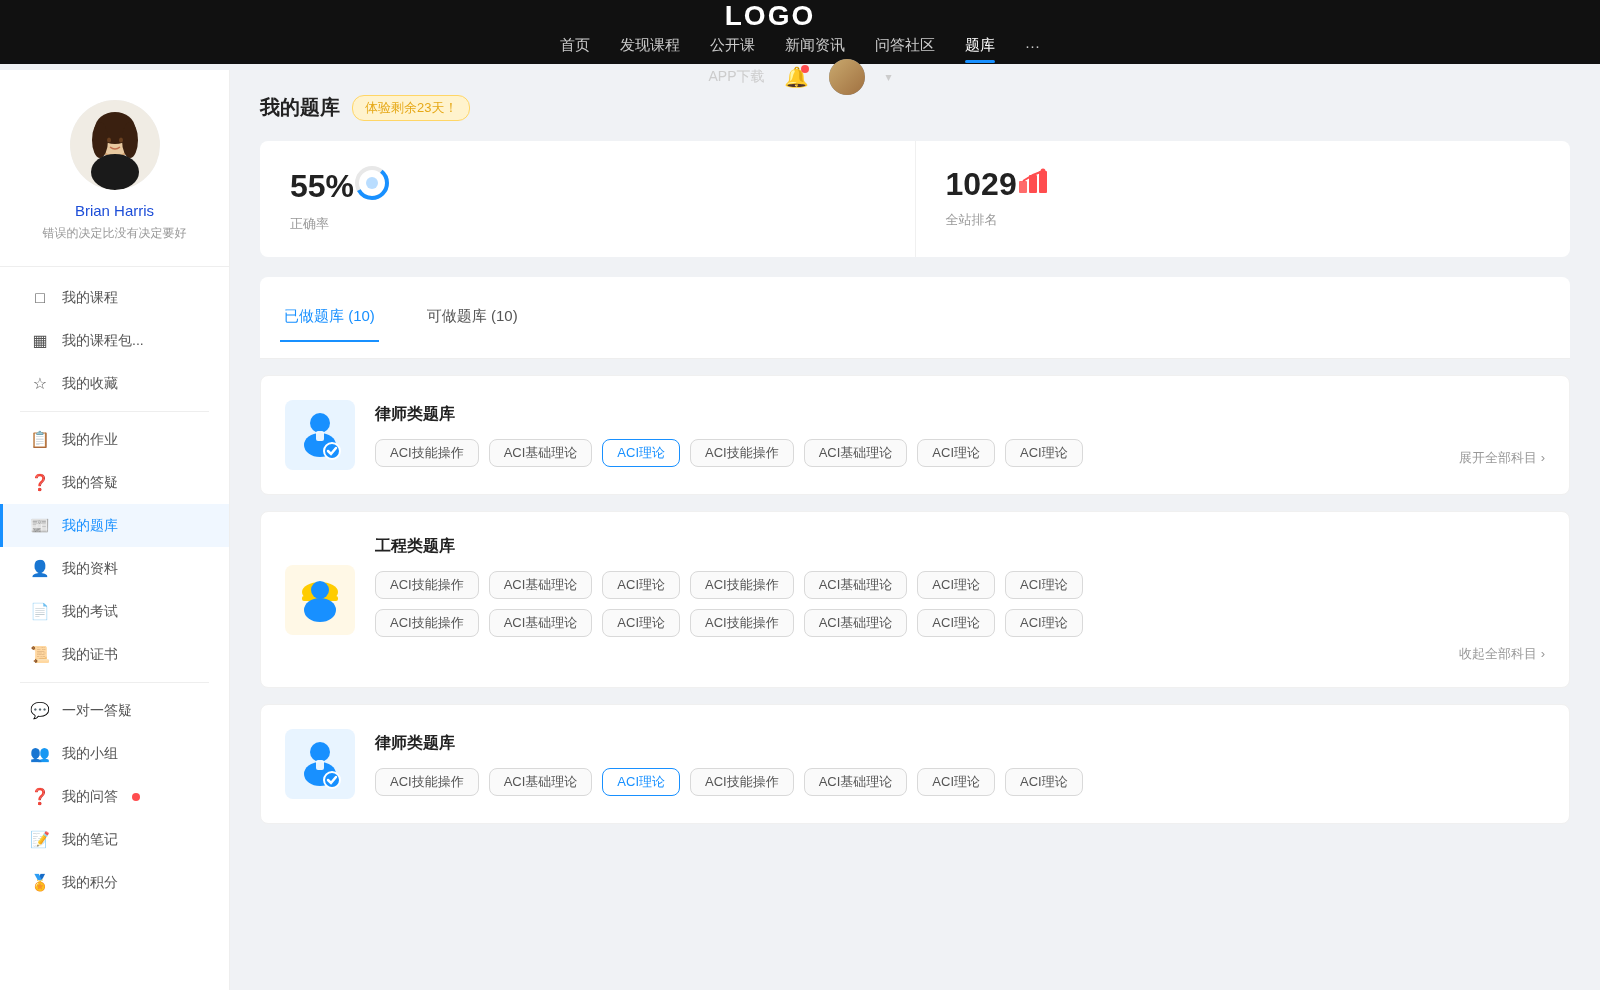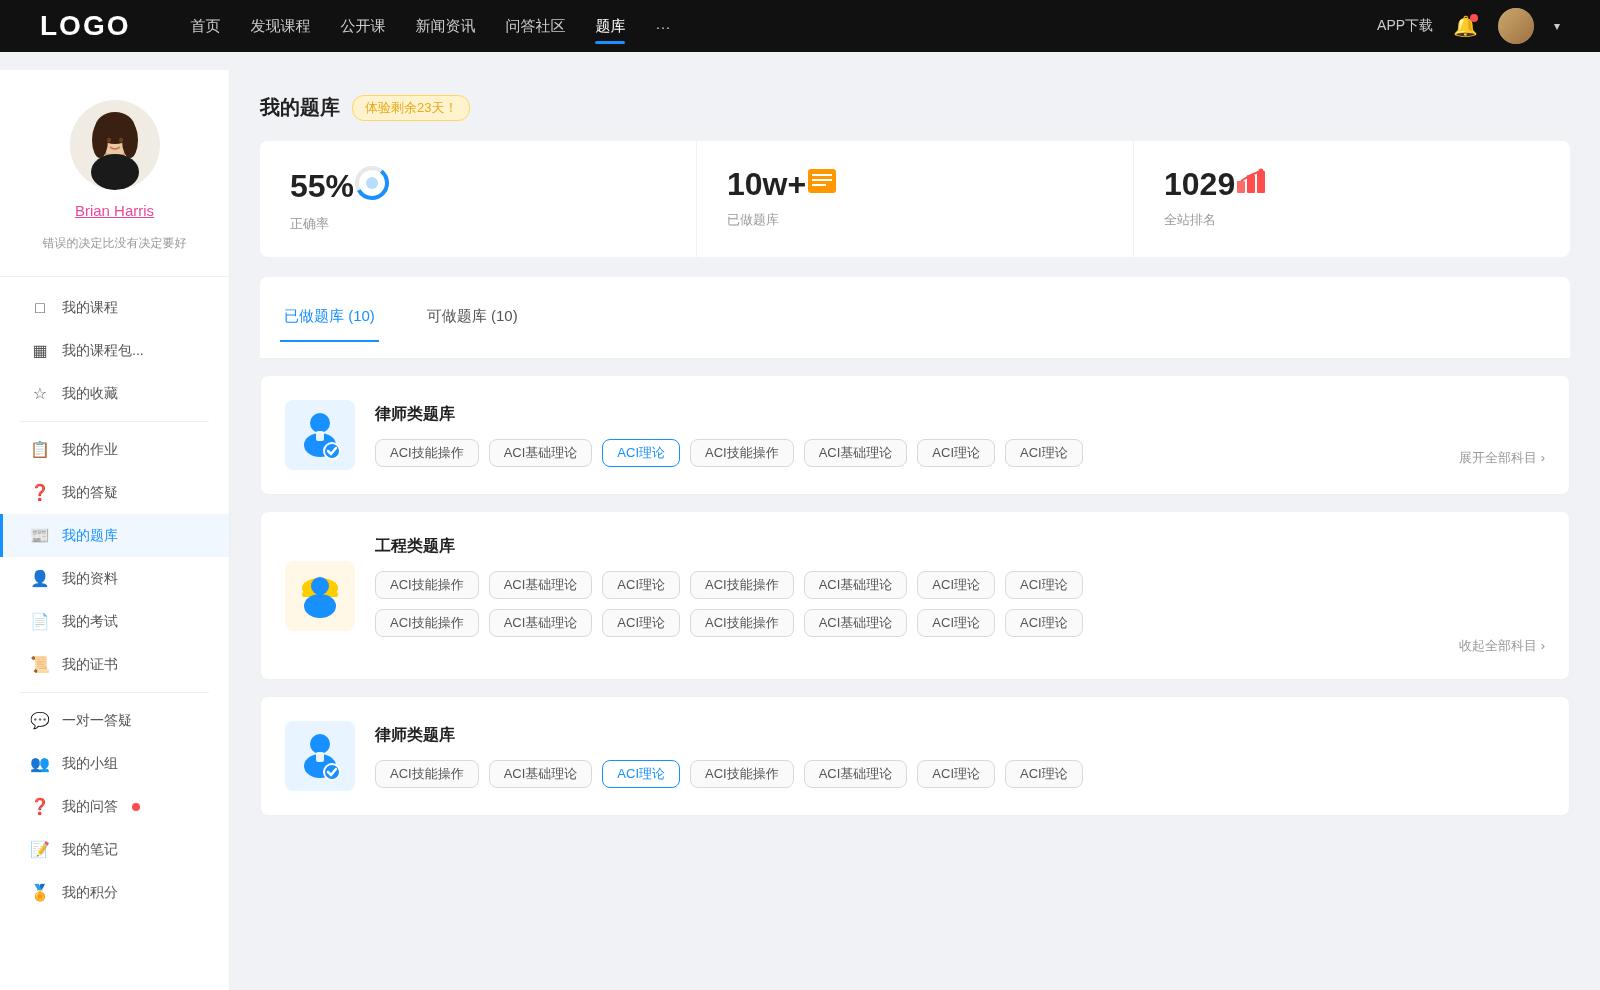--- a/index.html
+++ b/index.html
@@ -1,27 +1,28 @@
 <!DOCTYPE html>
 <html><head>
   <meta charset="utf-8">
   <style>
     * { box-sizing: border-box; margin: 0; padding: 0; }
     body { font-family: 'PingFang SC', 'Microsoft YaHei', sans-serif; background: #f0f2f5; color: #333; font-size: 14px; }
 
     
     .header {
       background: #111;
-      height: 52px;
+      height: 64px;
       display: flex;
       align-items: center;
       padding: 0 40px;
       position: fixed;
       top: 0; left: 0; right: 0;
       z-index: 100;
+      flex-direction: column;
     }
     .header-logo {
       color: #fff;
       font-size: 28px;
       font-weight: bold;
       letter-spacing: 2px;
       margin-right: 60px;
     }
     .header-nav {
       display: flex;
@@ -115,23 +116,22 @@
     .sidebar-avatar {
       width: 90px; height: 90px;
       border-radius: 50%;
       overflow: hidden;
       background: #f0f0f0;
       margin-bottom: 12px;
     }
     .sidebar-name {
       font-size: 15px;
       font-weight: 500;
-      color: #ec4899;
-      margin-bottom: 16px;
-      text-decoration: underline;
+      color: #1d4ed8;
+      margin-bottom: 6px;
     }
     .sidebar-motto {
       font-size: 12px;
       color: #999;
     }
     .sidebar-menu {
       padding: 10px 0;
     }
     .sidebar-menu-item {
       display: flex;
@@ -321,21 +321,21 @@
       font-size: 13px;
       cursor: pointer;
       margin-left: auto;
       align-self: flex-end;
     }
     .qbank-collapse {
       color: #999;
       font-size: 13px;
       cursor: pointer;
       text-align: right;
-      margin-top: 0;
+      margin-top: 8px;
     }
 
     
     .engineer-icon-wrap {
       background: #fff8e6;
     }
   </style>
 </head>
 <body>
 
@@ -468,34 +468,20 @@
               <circle cx="18" cy="18" r="15" fill="none" stroke="#e8e8e8" stroke-width="4"></circle>
               <circle cx="18" cy="18" r="15" fill="none" stroke="#1890ff" stroke-width="4" stroke-dasharray="52.78 43.98" stroke-dashoffset="-10" transform="rotate(-90 18 18)"></circle>
               <circle cx="18" cy="18" r="6" fill="#1890ff" opacity="0.3"></circle>
             </svg>
           </span>
         </div>
         <span class="stat-label">正确率</span>
       </div>
       <div class="stat-item">
         <div class="stat-value-row">
-          <span class="stat-value">10w+</span>
-          <span class="stat-icon">
-            <svg width="32" height="32" viewBox="0 0 32 32">
-              <rect x="2" y="4" width="28" height="24" rx="3" fill="#ff9800"></rect>
-              <rect x="6" y="9" width="20" height="2" fill="white"></rect>
-              <rect x="6" y="14" width="20" height="2" fill="white"></rect>
-              <rect x="6" y="19" width="14" height="2" fill="white"></rect>
-            </svg>
-          </span>
-        </div>
-        <span class="stat-label">已做题库</span>
-      </div>
-      <div class="stat-item">
-        <div class="stat-value-row">
           <span class="stat-value">1029</span>
           <span class="stat-icon">
             <svg width="32" height="32" viewBox="0 0 32 32">
               <rect x="2" y="16" width="8" height="12" rx="1" fill="#ff6b6b"></rect>
               <rect x="12" y="10" width="8" height="18" rx="1" fill="#ff4d4f"></rect>
               <rect x="22" y="6" width="8" height="22" rx="1" fill="#ff4d4f"></rect>
               <polyline points="6,16 16,10 26,6" stroke="#ff4d4f" stroke-width="2" fill="none"></polyline>
               <circle cx="26" cy="6" r="2.5" fill="#ff4d4f"></circle>
             </svg>
           </span>

